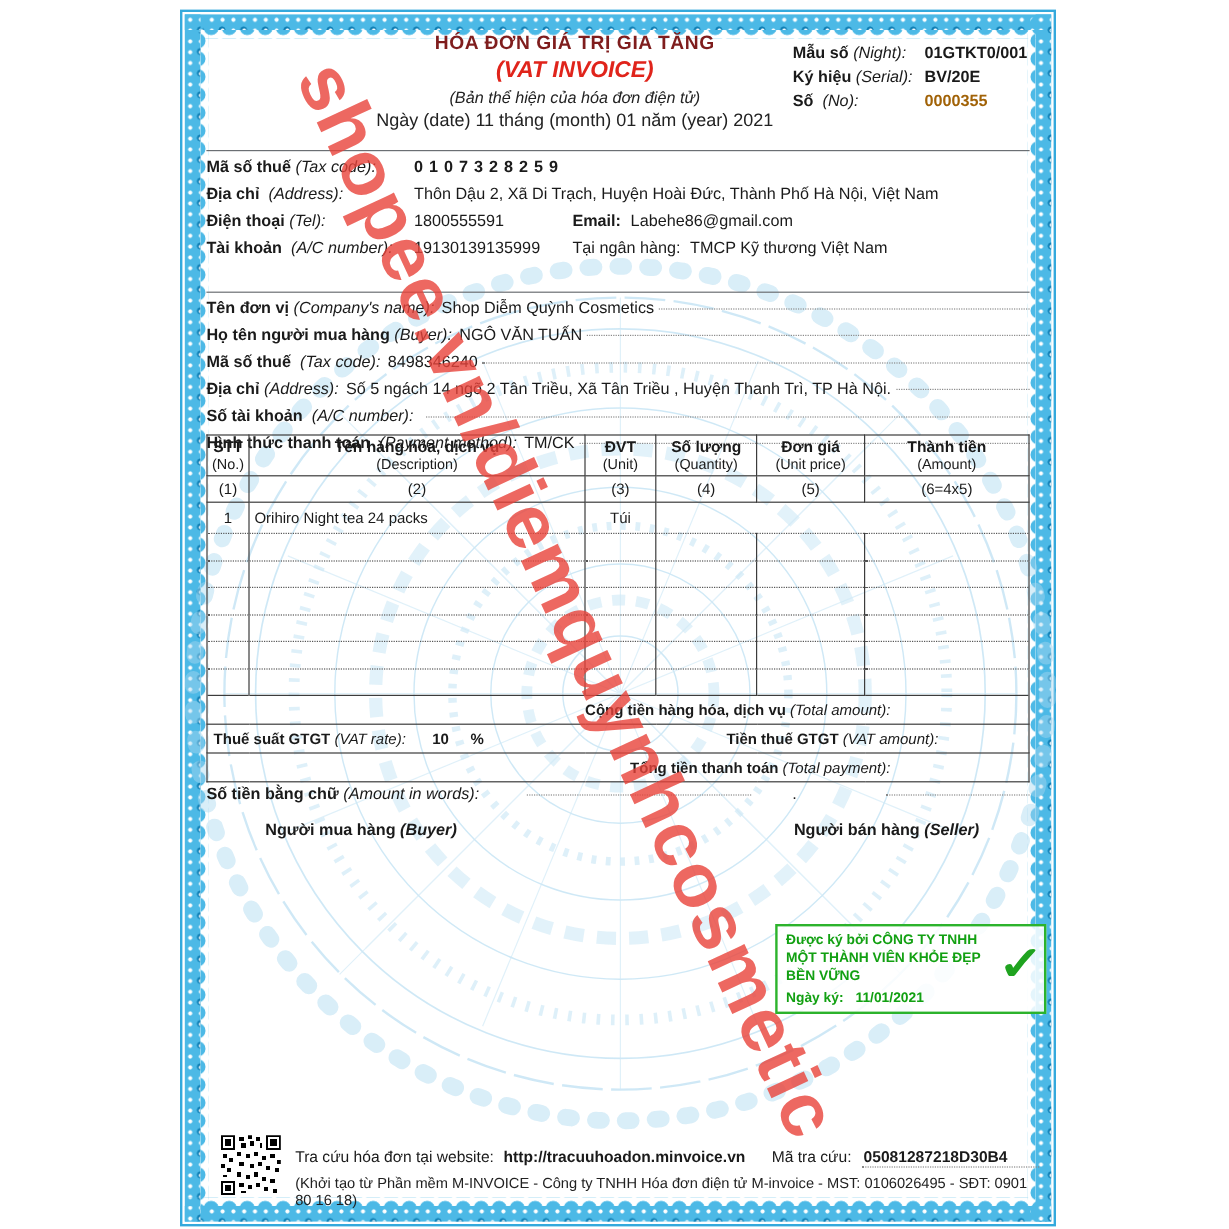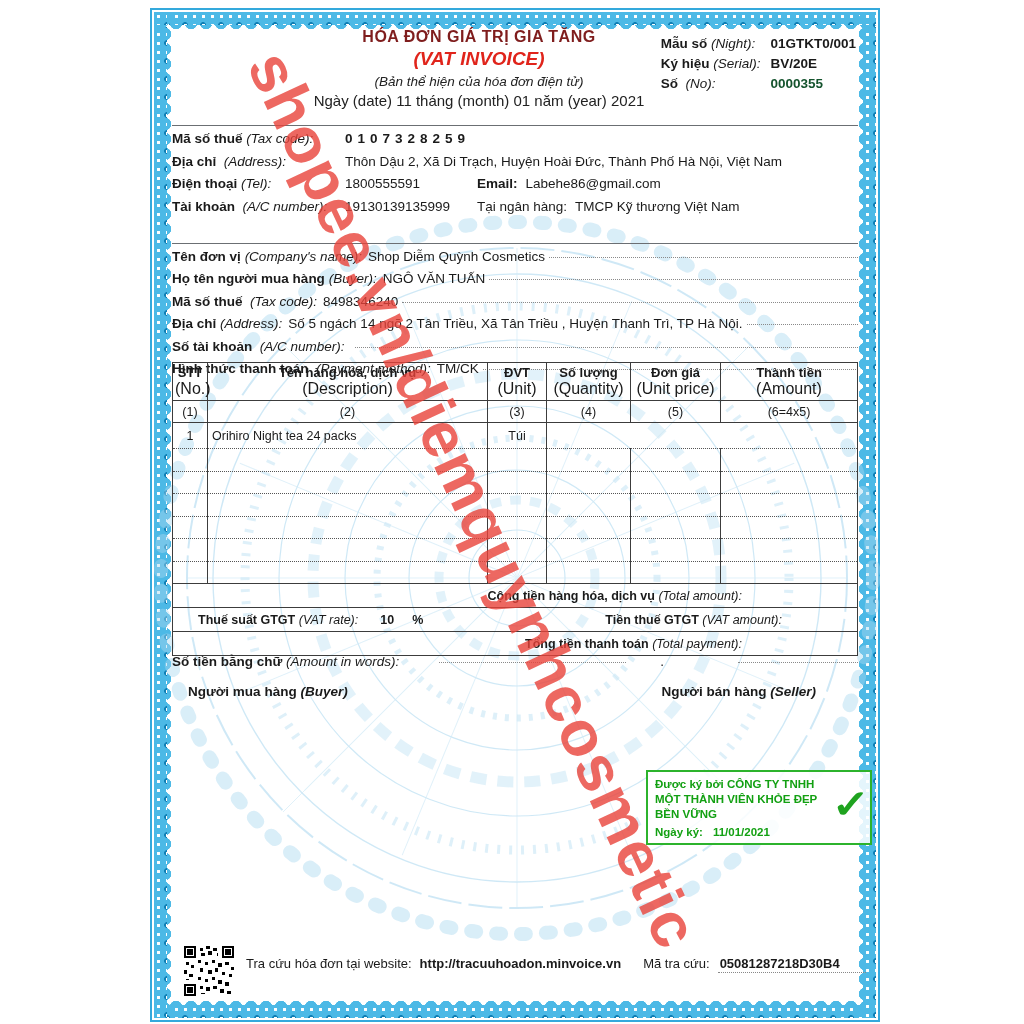--- a/index.html
+++ b/index.html
@@ -32,21 +32,21 @@
 
   
   .doc-header{position:absolute;left:0;top:0;width:614px;text-align:center;}
   .doc-title{font-size:16px;font-weight:bold;color:#7f1d1d;letter-spacing:.5px;}
   .doc-subtitle{font-size:19px;font-weight:bold;font-style:italic;color:#e0241b;margin-top:2px;}
   .doc-note{font-size:13.5px;font-style:italic;margin-top:4px;color:#222;}
   .doc-date{font-size:15px;margin-top:3px;color:#222;}
   .meta{position:absolute;right:2px;top:8px;display:grid;grid-template-columns:auto auto;column-gap:10px;row-gap:5px;font-size:13.5px;}
   .meta .lbl{white-space:nowrap;}
   .meta .val{font-weight:bold;}
-  .meta .val.red{color:#14532d;}
+  .meta .val.red{color:#a16207;}
   .en{font-style:italic;font-weight:normal;}
   .hr{position:absolute;left:0;right:0;border-top:1.5px solid #6b6f73;}
   .hr1{top:97px;}
   .hr2{top:215px;}
 
   
   .seller{position:absolute;left:0;right:0;top:103px;font-size:13.5px;}
   .srow{display:flex;align-items:baseline;height:22.6px;}
   .srow .lbl{font-weight:bold;}
   .slabel{width:173px;flex-shrink:0;}
@@ -62,43 +62,43 @@
   .brow .lbl{font-weight:bold;margin-right:6px;white-space:nowrap;}
   .brow .val{white-space:nowrap;margin-right:4px;}
   .dots{flex:1;border-bottom:1px dotted #8a8a8a;transform:translateY(-3px);min-width:10px;}
 
   
   .table-wrap{position:absolute;left:0;right:0;top:334px;}
   table{width:100%;border-collapse:collapse;table-layout:fixed;font-size:12.5px;}
   table,td,th{border:1px solid #3c3c3c;}
   th{font-weight:bold;padding:2px 2px;vertical-align:middle;}
   .th-vn{font-size:13px;}
-  .th-en{font-size:16px;font-weight:normal;font-style:normal;}
+  .th-en{font-size:12px;font-weight:normal;font-style:normal;}
   .numrow td{text-align:center;height:19px;font-size:12.5px;}
   .itemrow td{height:23px;border-bottom:1px dotted #555;}
   .itemrow .c-no{text-align:center;}
   .itemrow .c-desc{padding-left:4px;text-align:left;}
   .itemrow .c-unit{text-align:center;}
   .emptyrow td{height:19.5px;border-top:none;border-bottom:1px dotted #555;}
   .totalrow td{height:21px;border-bottom:1px solid #3c3c3c;}
   .t-right{text-align:right;padding-right:115px;font-weight:bold;}
   .vatline{display:flex;justify-content:space-between;font-weight:bold;}
-  .vatline .left{padding-left:24px;}
+  .vatline .left{padding-left:4px;}
   .vatline .right{padding-right:74px;}
   .vat-val{display:inline-block;margin-left:22px;}
   .vat-pct{display:inline-block;margin-left:18px;}
 
   
   .amount-words{position:absolute;left:0;right:0;top:626px;display:flex;align-items:baseline;font-size:13.5px;gap:34px;}
   .amount-words .lbl{font-weight:bold;white-space:nowrap;margin-right:6px;}
   .aw-dot{margin:0 40px 0 0;}
 
   
   .signatures{position:absolute;left:0;right:0;top:656px;display:flex;justify-content:space-between;font-size:13.5px;font-weight:bold;}
-  .sig-buyer{margin-left:16px;}
+  .sig-buyer{margin-left:49px;}
   .sig-seller{margin-right:42px;}
   .signatures .en{font-weight:bold;}
 
   
   .green-box{position:absolute;left:474px;top:742px;width:226px;min-height:46px;border:2px solid #2cb32c;
     background:rgba(255,255,255,.85);padding:5px 30px 5px 7px;box-sizing:border-box;z-index:5;}
   .green-box .signed{font-size:11.5px;font-weight:bold;color:#12a012;line-height:1.3;}
   .green-box .dateline{font-size:11.5px;font-weight:bold;color:#12a012;margin-top:4px;}
   .green-box .dateline .date{margin-left:10px;}
   .check{position:absolute;right:2px;top:12px;font-size:40px;line-height:1;color:#1fa31f;font-weight:bold;transform:scaleX(1.15);}
@@ -407,16 +407,17 @@
         <rect x="10" y="27" width="2" height="1"></rect>
     </g>
   </svg>
   <div class="footer-text">
     <div class="f1">
       <span>Tra cứu hóa đơn tại website:</span>
       <span class="url">http://tracuuhoadon.minvoice.vn</span>
       <span class="code-lbl">Mã tra cứu:</span>
       <span class="code">05081287218D30B4</span>
     </div>
+    <div class="f2">(Khởi tạo từ Phần mềm M-INVOICE - Công ty TNHH Hóa đơn điện tử M-invoice - MST: 0106026495 - SĐT: 0901 80 16 18)</div>
   </div>
 </div>
 
 <div class="watermark">shopee.vn/diemquynhcosmetic</div>
 
 </body></html>

